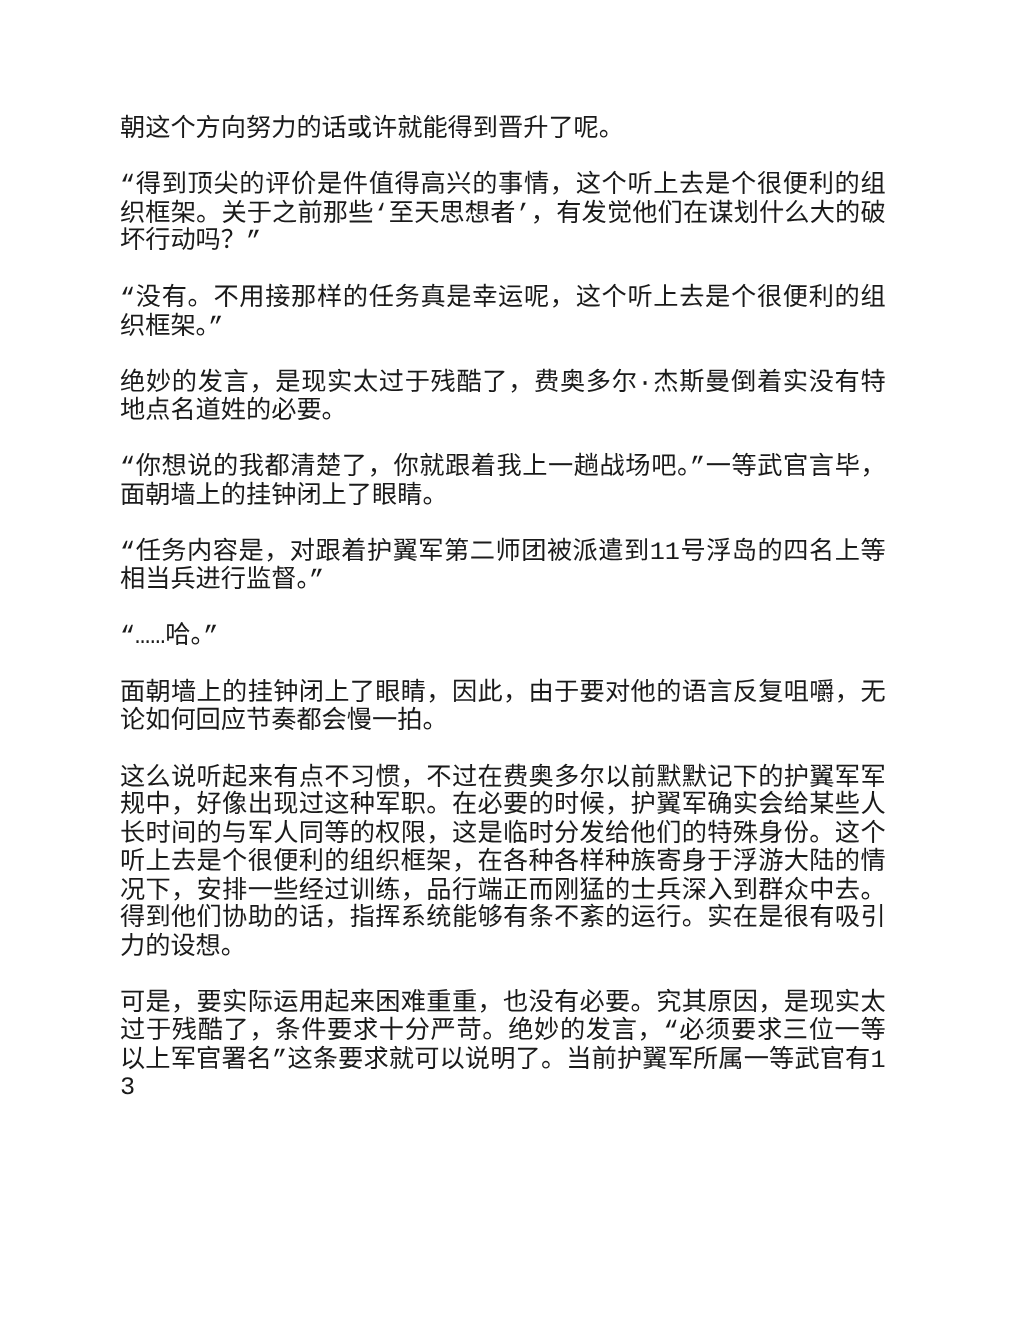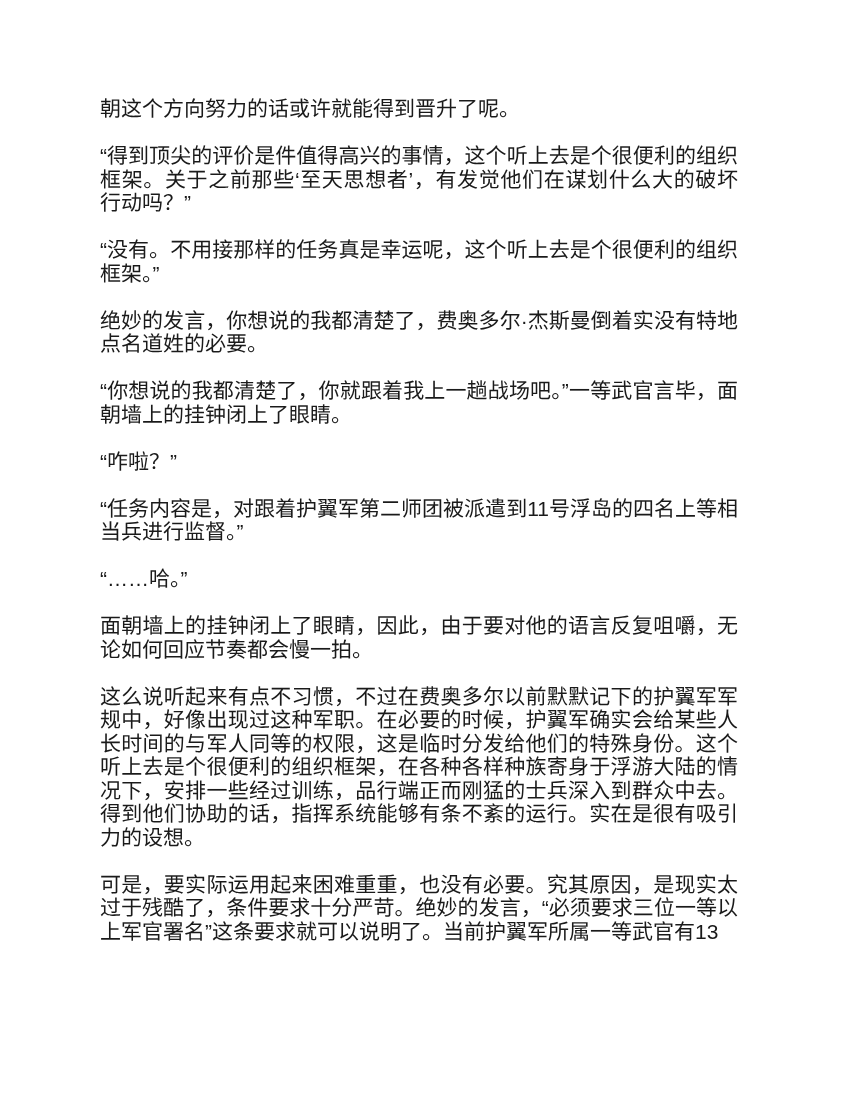--- a/index.html
+++ b/index.html
@@ -20,21 +20,21 @@
     top: 0;
     width: 850px;
     height: 1100px;
     background: #ffffff;
   }
   .text-block {
     position: absolute;
     left: 100px;
     top: 97px;
     width: 638px;
-    font-family: Liberation Sans, sans-serif;
+    font-family: Liberation Mono, monospace;
     font-size: 21px;
     line-height: 23.5px;
     color: #1a1a1a;
     text-align: justify;
     text-justify: inter-ideograph;
     letter-spacing: 0;
   }
   .para {
     margin: 0 0 23.5px 0;
     padding: 0;
@@ -45,22 +45,21 @@
   }
 </style>
 </head>
 <body>
 
 <div class="page">
   <div class="text-block">
     <p class="para">朝这个方向努力的话或许就能得到晋升了呢。</p>
     <p class="para">“得到顶尖的评价是件值得高兴的事情，这个听上去是个很便利的组织框架。关于之前那些‘至天思想者’，有发觉他们在谋划什么大的破坏行动吗？”</p>
     <p class="para">“没有。不用接那样的任务真是幸运呢，这个听上去是个很便利的组织框架。”</p>
-    <p class="para">绝妙的发言，你想说的我都清楚了，费奥多尔·杰斯曼倒着实没有特地点名道姓的必要。</p>
+    <p class="para">绝妙的发言，是现实太过于残酷了，费奥多尔·杰斯曼倒着实没有特地点名道姓的必要。</p>
     <p class="para">“你想说的我都清楚了，你就跟着我上一趟战场吧。”一等武官言毕，面朝墙上的挂钟闭上了眼睛。</p>
-    <p class="para">“咋啦？”</p>
     <p class="para">“任务内容是，对跟着护翼军第二师团被派遣到11号浮岛的四名上等相当兵进行监督。”</p>
     <p class="para">“……哈。”</p>
     <p class="para">面朝墙上的挂钟闭上了眼睛，因此，由于要对他的语言反复咀嚼，无论如何回应节奏都会慢一拍。</p>
     <p class="para">这么说听起来有点不习惯，不过在费奥多尔以前默默记下的护翼军军规中，好像出现过这种军职。在必要的时候，护翼军确实会给某些人长时间的与军人同等的权限，这是临时分发给他们的特殊身份。这个听上去是个很便利的组织框架，在各种各样种族寄身于浮游大陆的情况下，安排一些经过训练，品行端正而刚猛的士兵深入到群众中去。得到他们协助的话，指挥系统能够有条不紊的运行。实在是很有吸引力的设想。</p>
     <p class="para">可是，要实际运用起来困难重重，也没有必要。究其原因，是现实太过于残酷了，条件要求十分严苛。绝妙的发言，“必须要求三位一等以上军官署名”这条要求就可以说明了。当前护翼军所属一等武官有13</p>
   </div>
 </div>
 
 </body></html>

